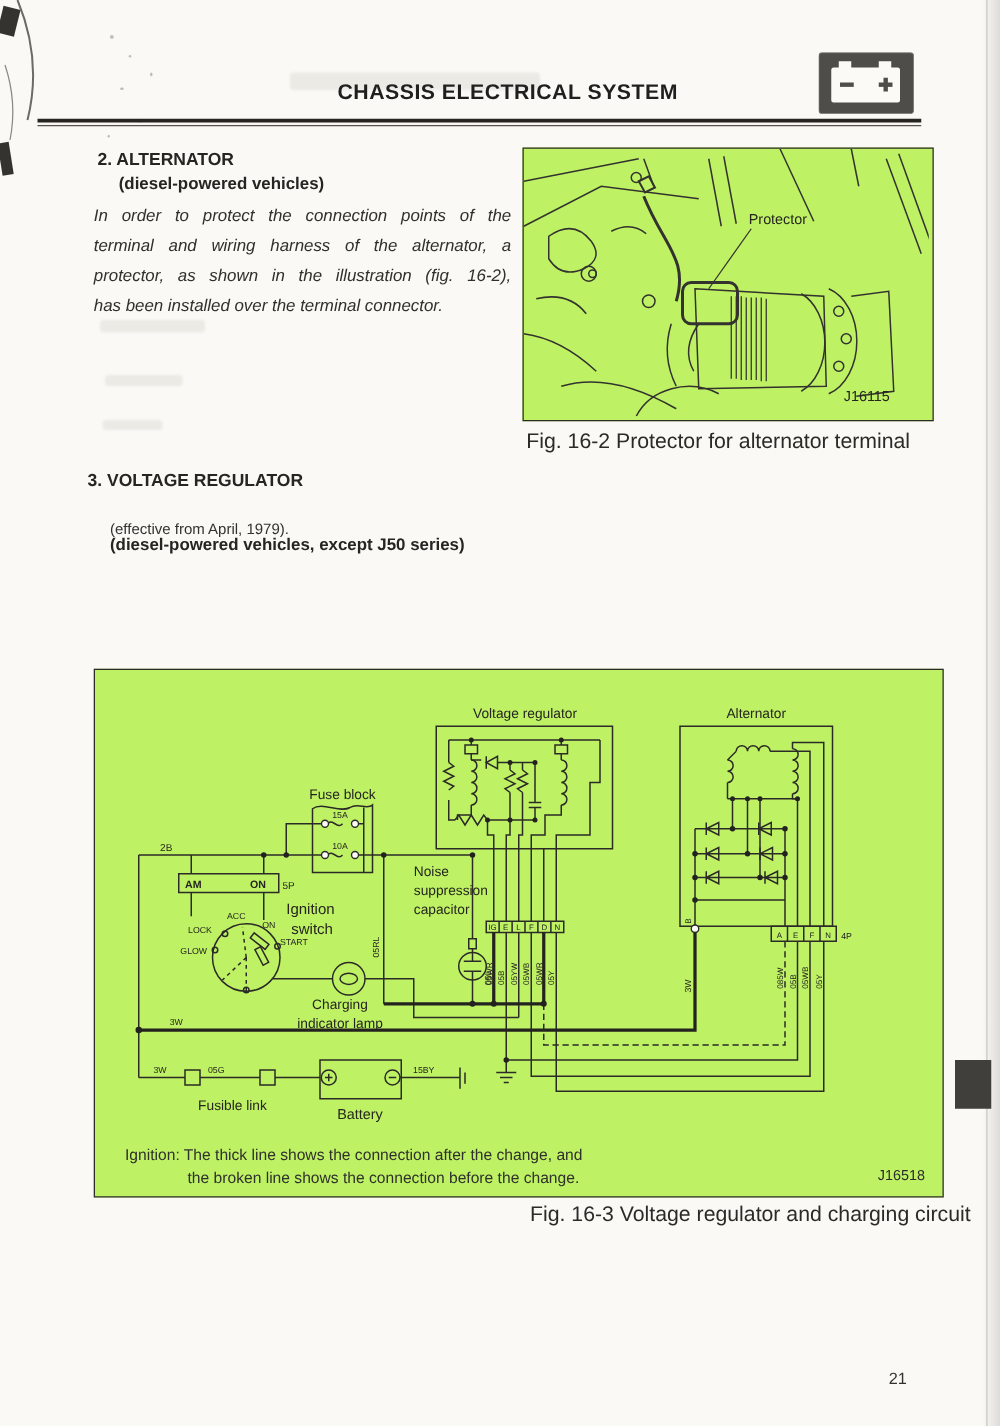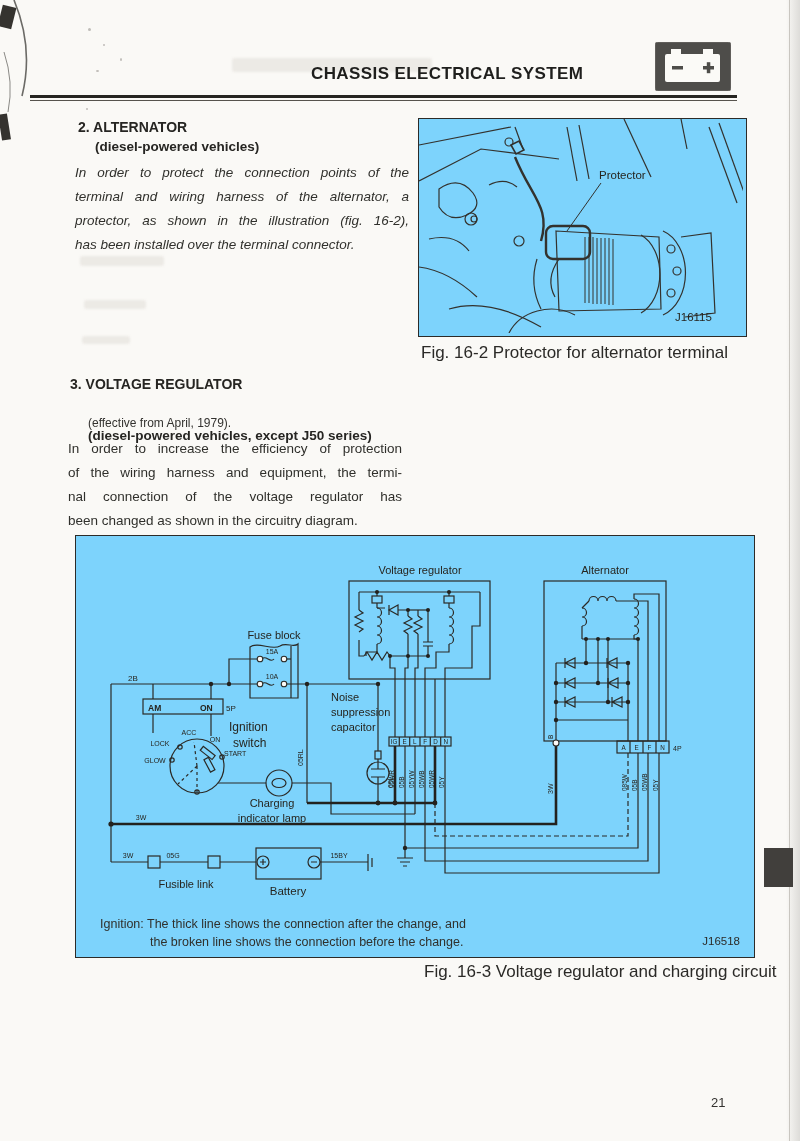--- a/index.html
+++ b/index.html
@@ -4,30 +4,30 @@
 <style>
   html,body{margin:0;padding:0;background:#e8e6e2;}
   .page{position:relative;width:800px;height:1141px;background:#faf9f6;overflow:hidden;
         font-family:"Liberation Sans",sans-serif;color:#2a2a28;}
   .edge-r{position:absolute;top:0;right:0;width:14px;height:100%;
           background:linear-gradient(90deg,rgba(0,0,0,0) 0,rgba(90,88,84,.18) 100%);}
   .edge-line{position:absolute;top:0;left:789px;width:1px;height:100%;background:#c9c6c0;}
   .ghost{position:absolute;background:#eceae5;border-radius:3px;filter:blur(1px);}
   .speck{position:absolute;border-radius:50%;background:#8f8d86;opacity:.55;}
   .corner-mark{position:absolute;background:#35332f;}
-  .title{position:absolute;left:270px;top:64px;font-size:17px;font-weight:700;letter-spacing:.4px;color:#1f1f1d;margin-left:41px;}
+  .title{position:absolute;left:270px;top:64px;font-size:17px;font-weight:700;letter-spacing:.4px;color:#1f1f1d;}
   .rule1{position:absolute;left:30px;top:95px;width:707px;height:3px;background:#262521;}
   .rule2{position:absolute;left:30px;top:100px;width:707px;height:1px;background:#57544e;}
   .batticon{position:absolute;left:655px;top:42px;width:76px;height:49px;}
   .h2{position:absolute;font-size:14px;font-weight:700;color:#262522;}
   .h3{position:absolute;font-size:13.5px;font-weight:700;color:#262522;}
   .h3r{position:absolute;font-size:12px;font-weight:400;color:#33322f;}
   .para{position:absolute;width:334px;font-size:13.5px;line-height:24px;color:#30302c;}
   .para .j{text-align:justify;text-align-last:justify;}
-  .figbox{position:absolute;border:1.6px solid #2c2b28;background:#7dd3fc;}
+  .figbox{position:absolute;border:1.6px solid #2c2b28;background:#bef264;}
   .figcode{position:absolute;font-size:11.5px;color:#2c2b28;}
   .figcap{position:absolute;font-size:17px;color:#2b2a27;}
   .remark{position:absolute;font-size:12.5px;color:#30302c;}
   .pagenum{position:absolute;left:711px;top:1095px;font-size:13px;color:#33322f;}
   .tab-mark{position:absolute;left:764px;top:848px;width:29px;height:39px;background:#413f3c;}
   svg{font-family:"Liberation Sans",sans-serif;}
   svg text{fill:#26251f;}
 </style>
 </head>
 <body>
@@ -123,26 +123,20 @@
       </g>
       <text x="180" y="60" font-size="11.5">Protector</text>
       <text x="256" y="202" font-size="11.5">J16115</text>
     </svg>
   </div>
   <div class="figcap" style="left:421px;top:343px;">Fig. 16-2 Protector for alternator terminal</div>
 
   <div class="h2" style="left:70px;top:376px;">3. VOLTAGE REGULATOR</div>
   <div class="h3" style="left:88px;top:396px;margin-top:32px;">(diesel-powered vehicles, except J50 series)</div>
   <div class="h3r" style="left:88px;top:416px;">(effective from April, 1979).</div>
-  <div class="para" style="left:68px;top:437px;">
-    <div class="j">In order to increase the efficiency of protection</div>
-    <div class="j">of the wiring harness and equipment, the termi-</div>
-    <div class="j">nal connection of the voltage regulator has</div>
-    <div>been changed as shown in the circuitry diagram.</div>
-  </div>
 
   <div class="figbox" style="left:75px;top:535px;width:678px;height:421px;">
     <svg width="675" height="375" viewBox="0 0 675 375">
       <g stroke="#2b2a26" stroke-width="1.2" fill="none">
 
         <path d="M35,148 H181"></path>
         <path d="M35,148 V326"></path>
         <path d="M211,148 H302"></path>
 
         <rect x="67" y="163" width="80" height="15"></rect>

